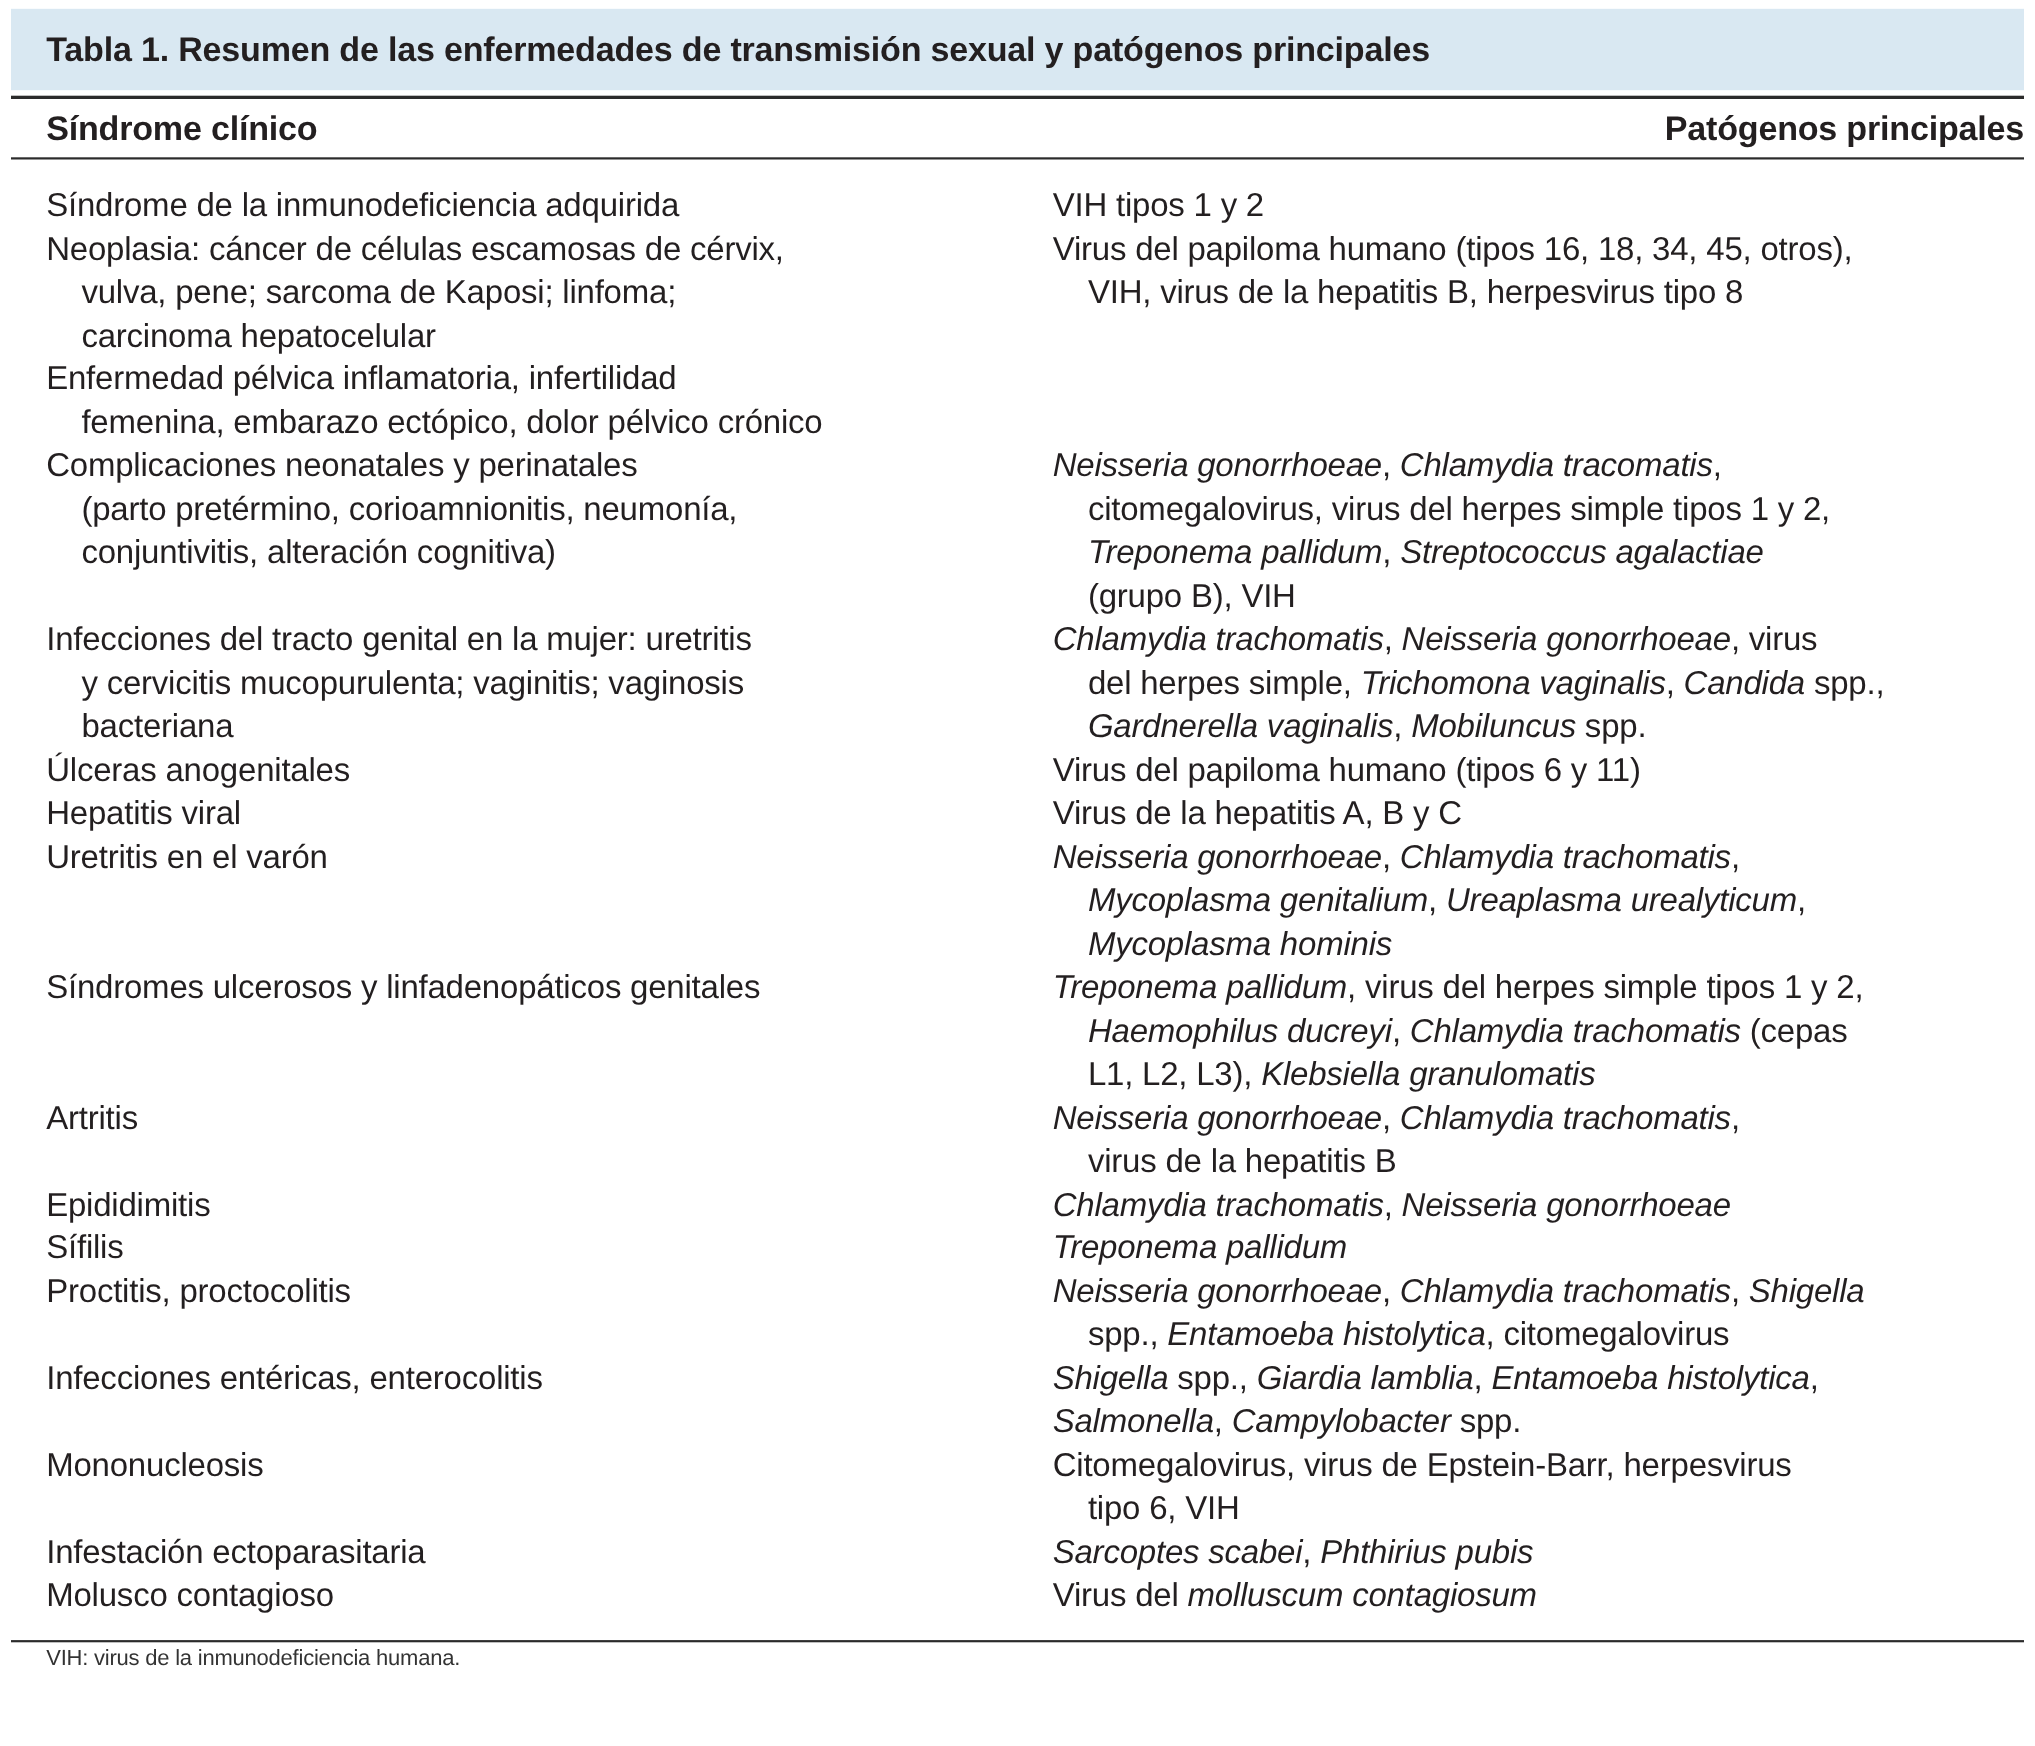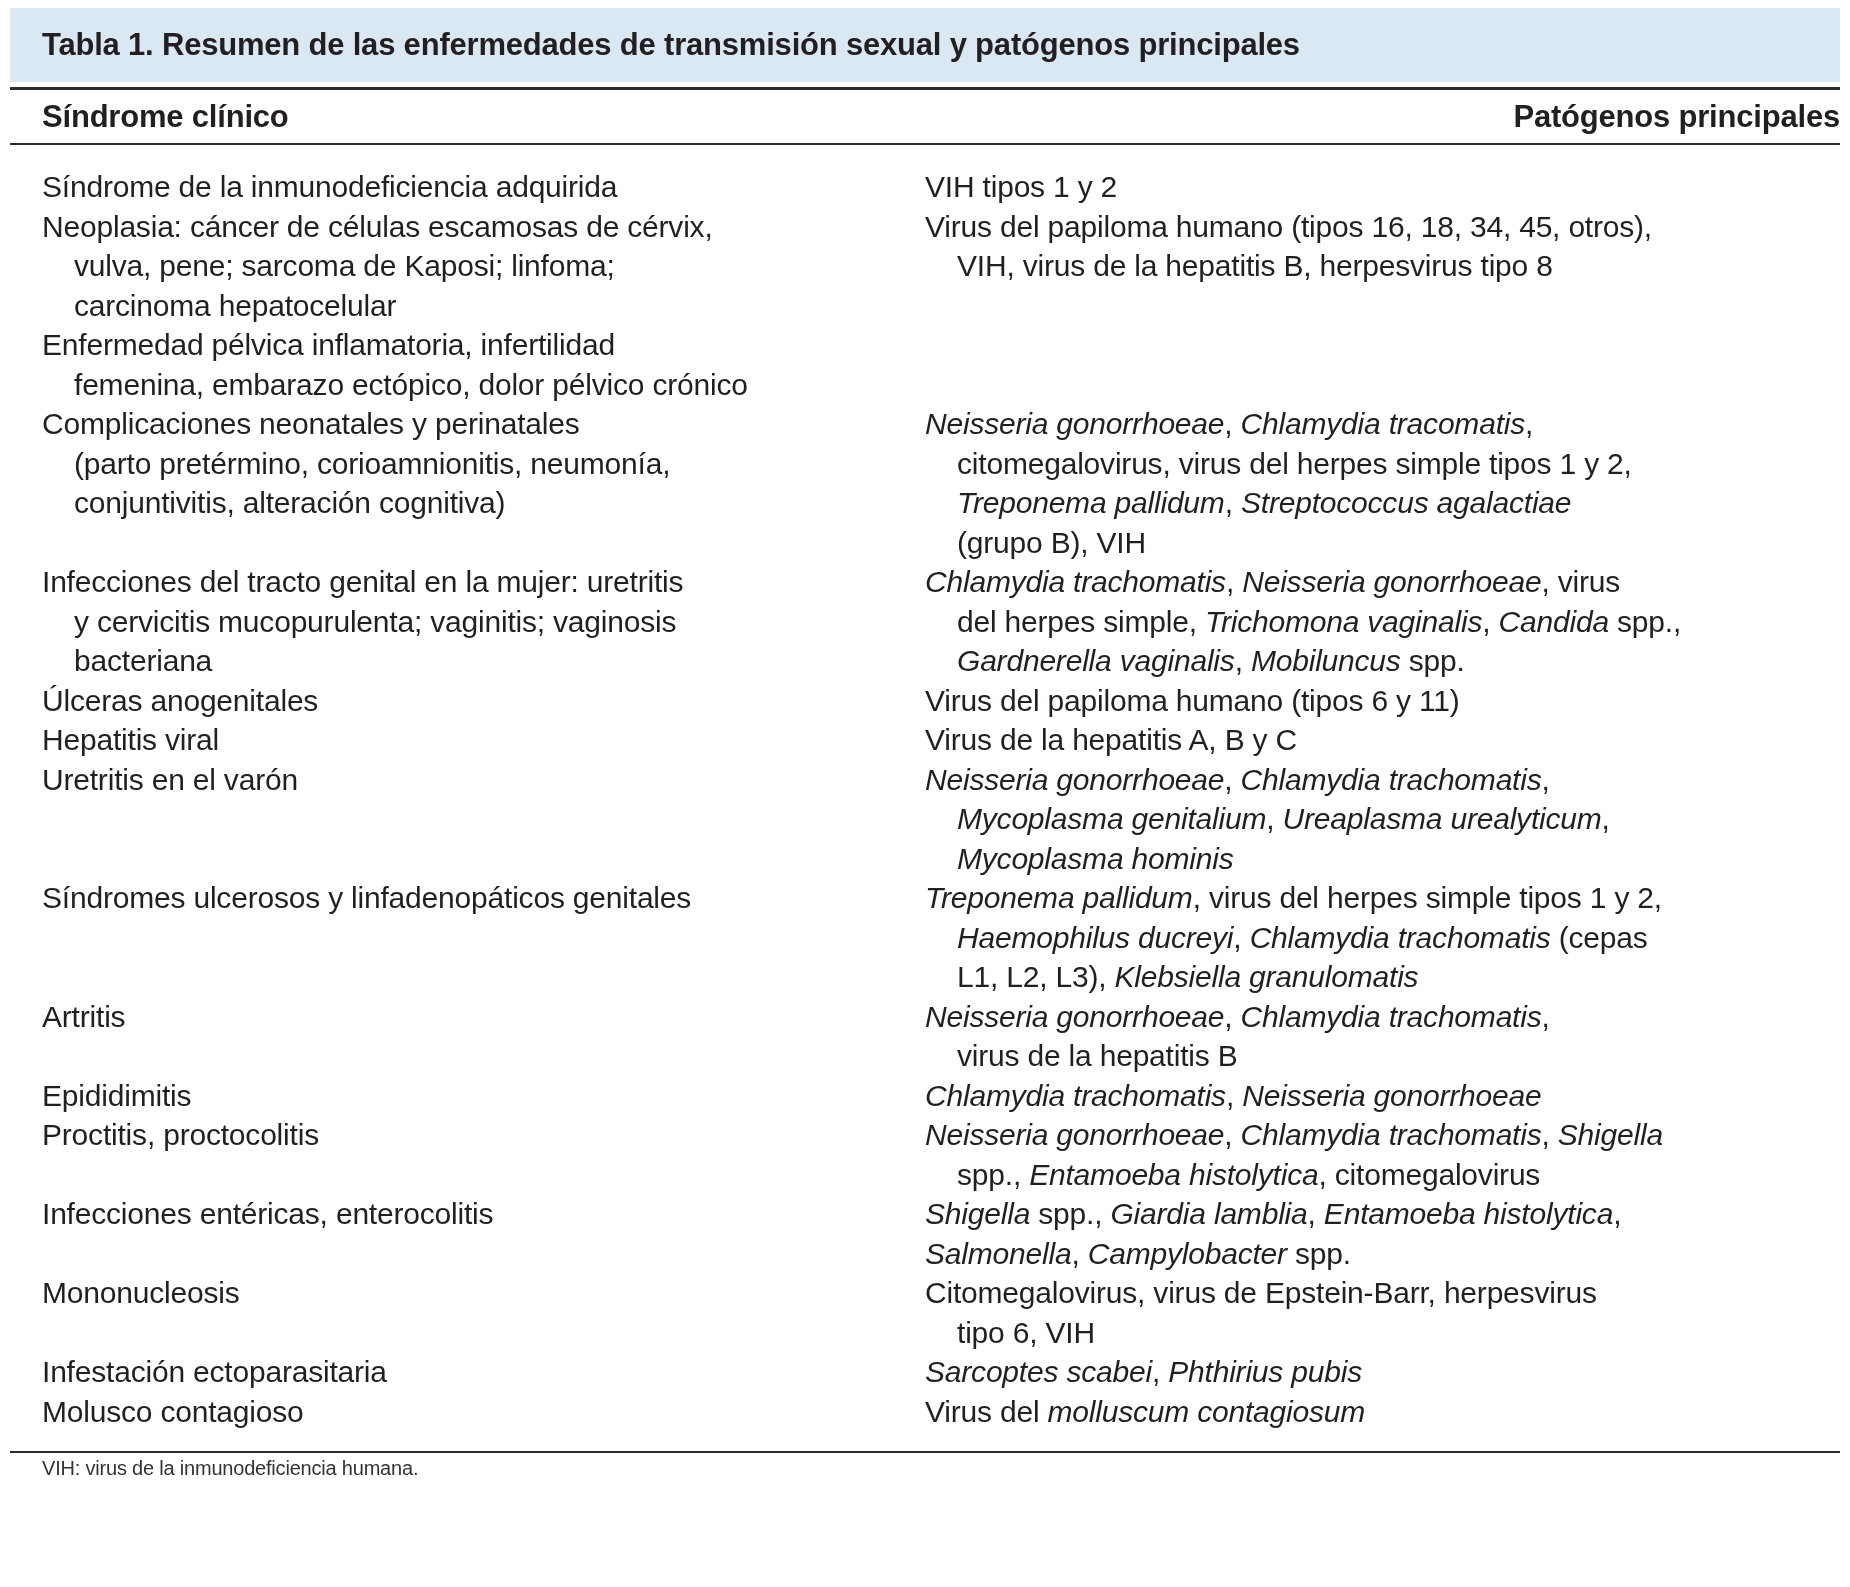--- a/index.html
+++ b/index.html
@@ -41,21 +41,21 @@
     font-weight: bold;
     letter-spacing: -0.2px;
   }
   .hcell.left { flex: 0 0 883px; }
   .hcell.right { flex: 1; min-width: 0; text-align: right; }
   .tbody {
     padding: 22px 10px 20px 42px;
     font-size: 30px;
     letter-spacing: -0.2px;
   }
-  .row { display: flex; }
+  .row { display: flex; gap: 32px; }
   .cell { min-width: 0; }
   .cell.left  { flex: 0 0 883px; }
   .cell.right { flex: 1; }
   .line {
     line-height: 39.5px;
     height: 39.5px;
     white-space: nowrap;
   }
   .line.ind { padding-left: 32px; }
   .it { font-style: italic; }
@@ -183,20 +183,28 @@
       <div class="row">
         <div class="cell left">
           <div class="line"><span>Epididimitis</span></div>
         </div>
         <div class="cell right">
           <div class="line"><span class="it">Chlamydia trachomatis</span><span>, </span><span class="it">Neisseria gonorrhoeae</span></div>
         </div>
       </div>
       <div class="row">
         <div class="cell left">
+          <div class="line"><span>Sífilis</span></div>
+        </div>
+        <div class="cell right">
+          <div class="line"><span class="it">Treponema pallidum</span></div>
+        </div>
+      </div>
+      <div class="row">
+        <div class="cell left">
           <div class="line"><span>Proctitis, proctocolitis</span></div>
         </div>
         <div class="cell right">
           <div class="line"><span class="it">Neisseria gonorrhoeae</span><span>, </span><span class="it">Chlamydia trachomatis</span><span>, </span><span class="it">Shigella</span></div>
           <div class="line ind"><span>spp., </span><span class="it">Entamoeba histolytica</span><span>, citomegalovirus</span></div>
         </div>
       </div>
       <div class="row">
         <div class="cell left">
           <div class="line"><span>Infecciones entéricas, enterocolitis</span></div>

